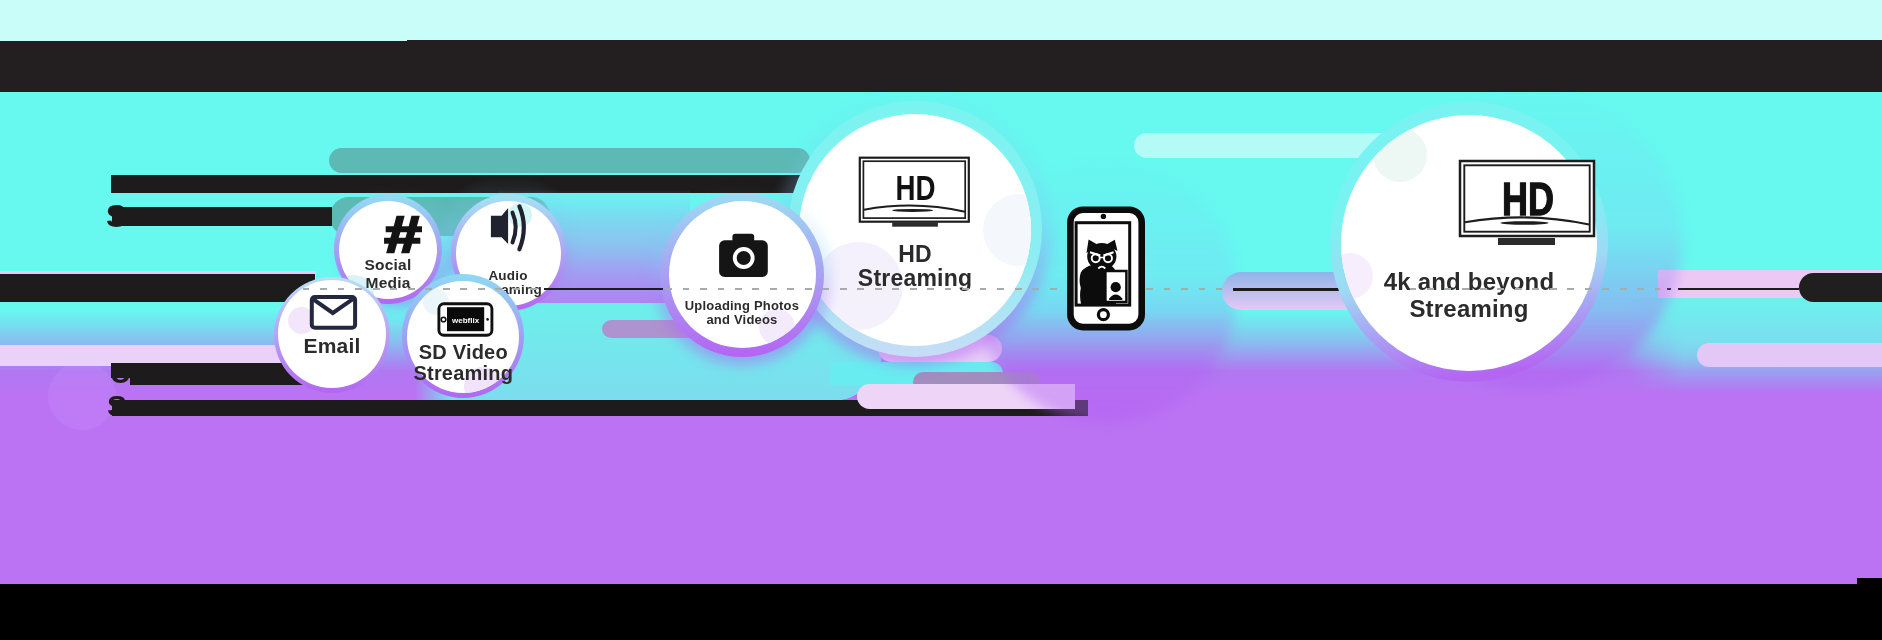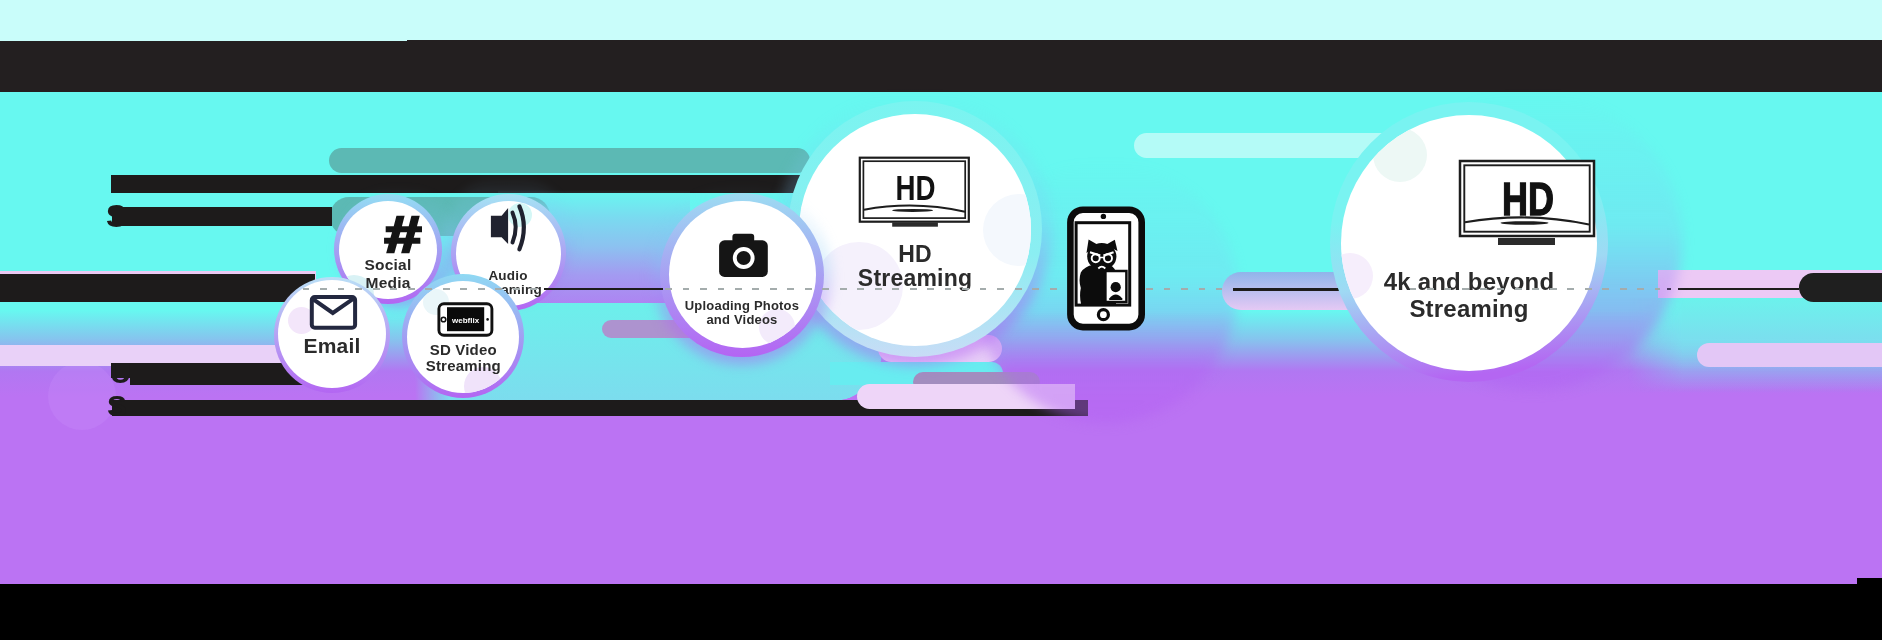--- a/index.html
+++ b/index.html
@@ -132,21 +132,21 @@
       <div class="blob" style="left:10px;top:27px;width:27px;height:27px;background:#f3e6fa;"></div>
     </div>
     <div class="lbl" style="top:58px;font-size:21px;">Email</div>
   </div>
 
   <div class="bub" id="b-sd" style="left:402.3px;top:274.2px;width:122px;height:124px;background:linear-gradient(180deg,#8fd9f3,#b366f2);">
     <div class="inner" style="left:5px;top:7px;width:112px;height:112px;">
       <div class="blob" style="left:57px;top:86px;width:38px;height:38px;background:#f0e3fa;"></div>
       <div class="blob" style="left:16px;top:8px;width:26px;height:26px;background:#eaf6f9;"></div>
     </div>
-    <div class="lbl" style="top:68px;font-size:15px;line-height:1.04;">SD Video<br>Streaming</div>
+    <div class="lbl" style="top:68px;font-size:20px;line-height:1.04;">SD Video<br>Streaming</div>
   </div>
 
   <svg class="abs" style="left:308px;top:294px;" width="50" height="38" viewBox="0 0 50 38">
     <rect x="3.8" y="3" width="43.3" height="30.8" rx="3" fill="#fff" stroke="#232840" stroke-width="4"></rect>
     <path d="M5.5 5.5 L24.8 19 L44.2 5.5" fill="none" stroke="#232840" stroke-width="4" stroke-linecap="square"></path>
   </svg>
 
   <svg class="abs" style="left:382px;top:213px;" width="44" height="44" viewBox="0 0 44 44">
     <text x="21" y="39" text-anchor="middle" font-family="Liberation Sans, sans-serif" font-weight="bold" font-size="50" textLength="37" lengthAdjust="spacingAndGlyphs" fill="#141414" stroke="#141414" stroke-width="2.4">#</text>
   </svg>

